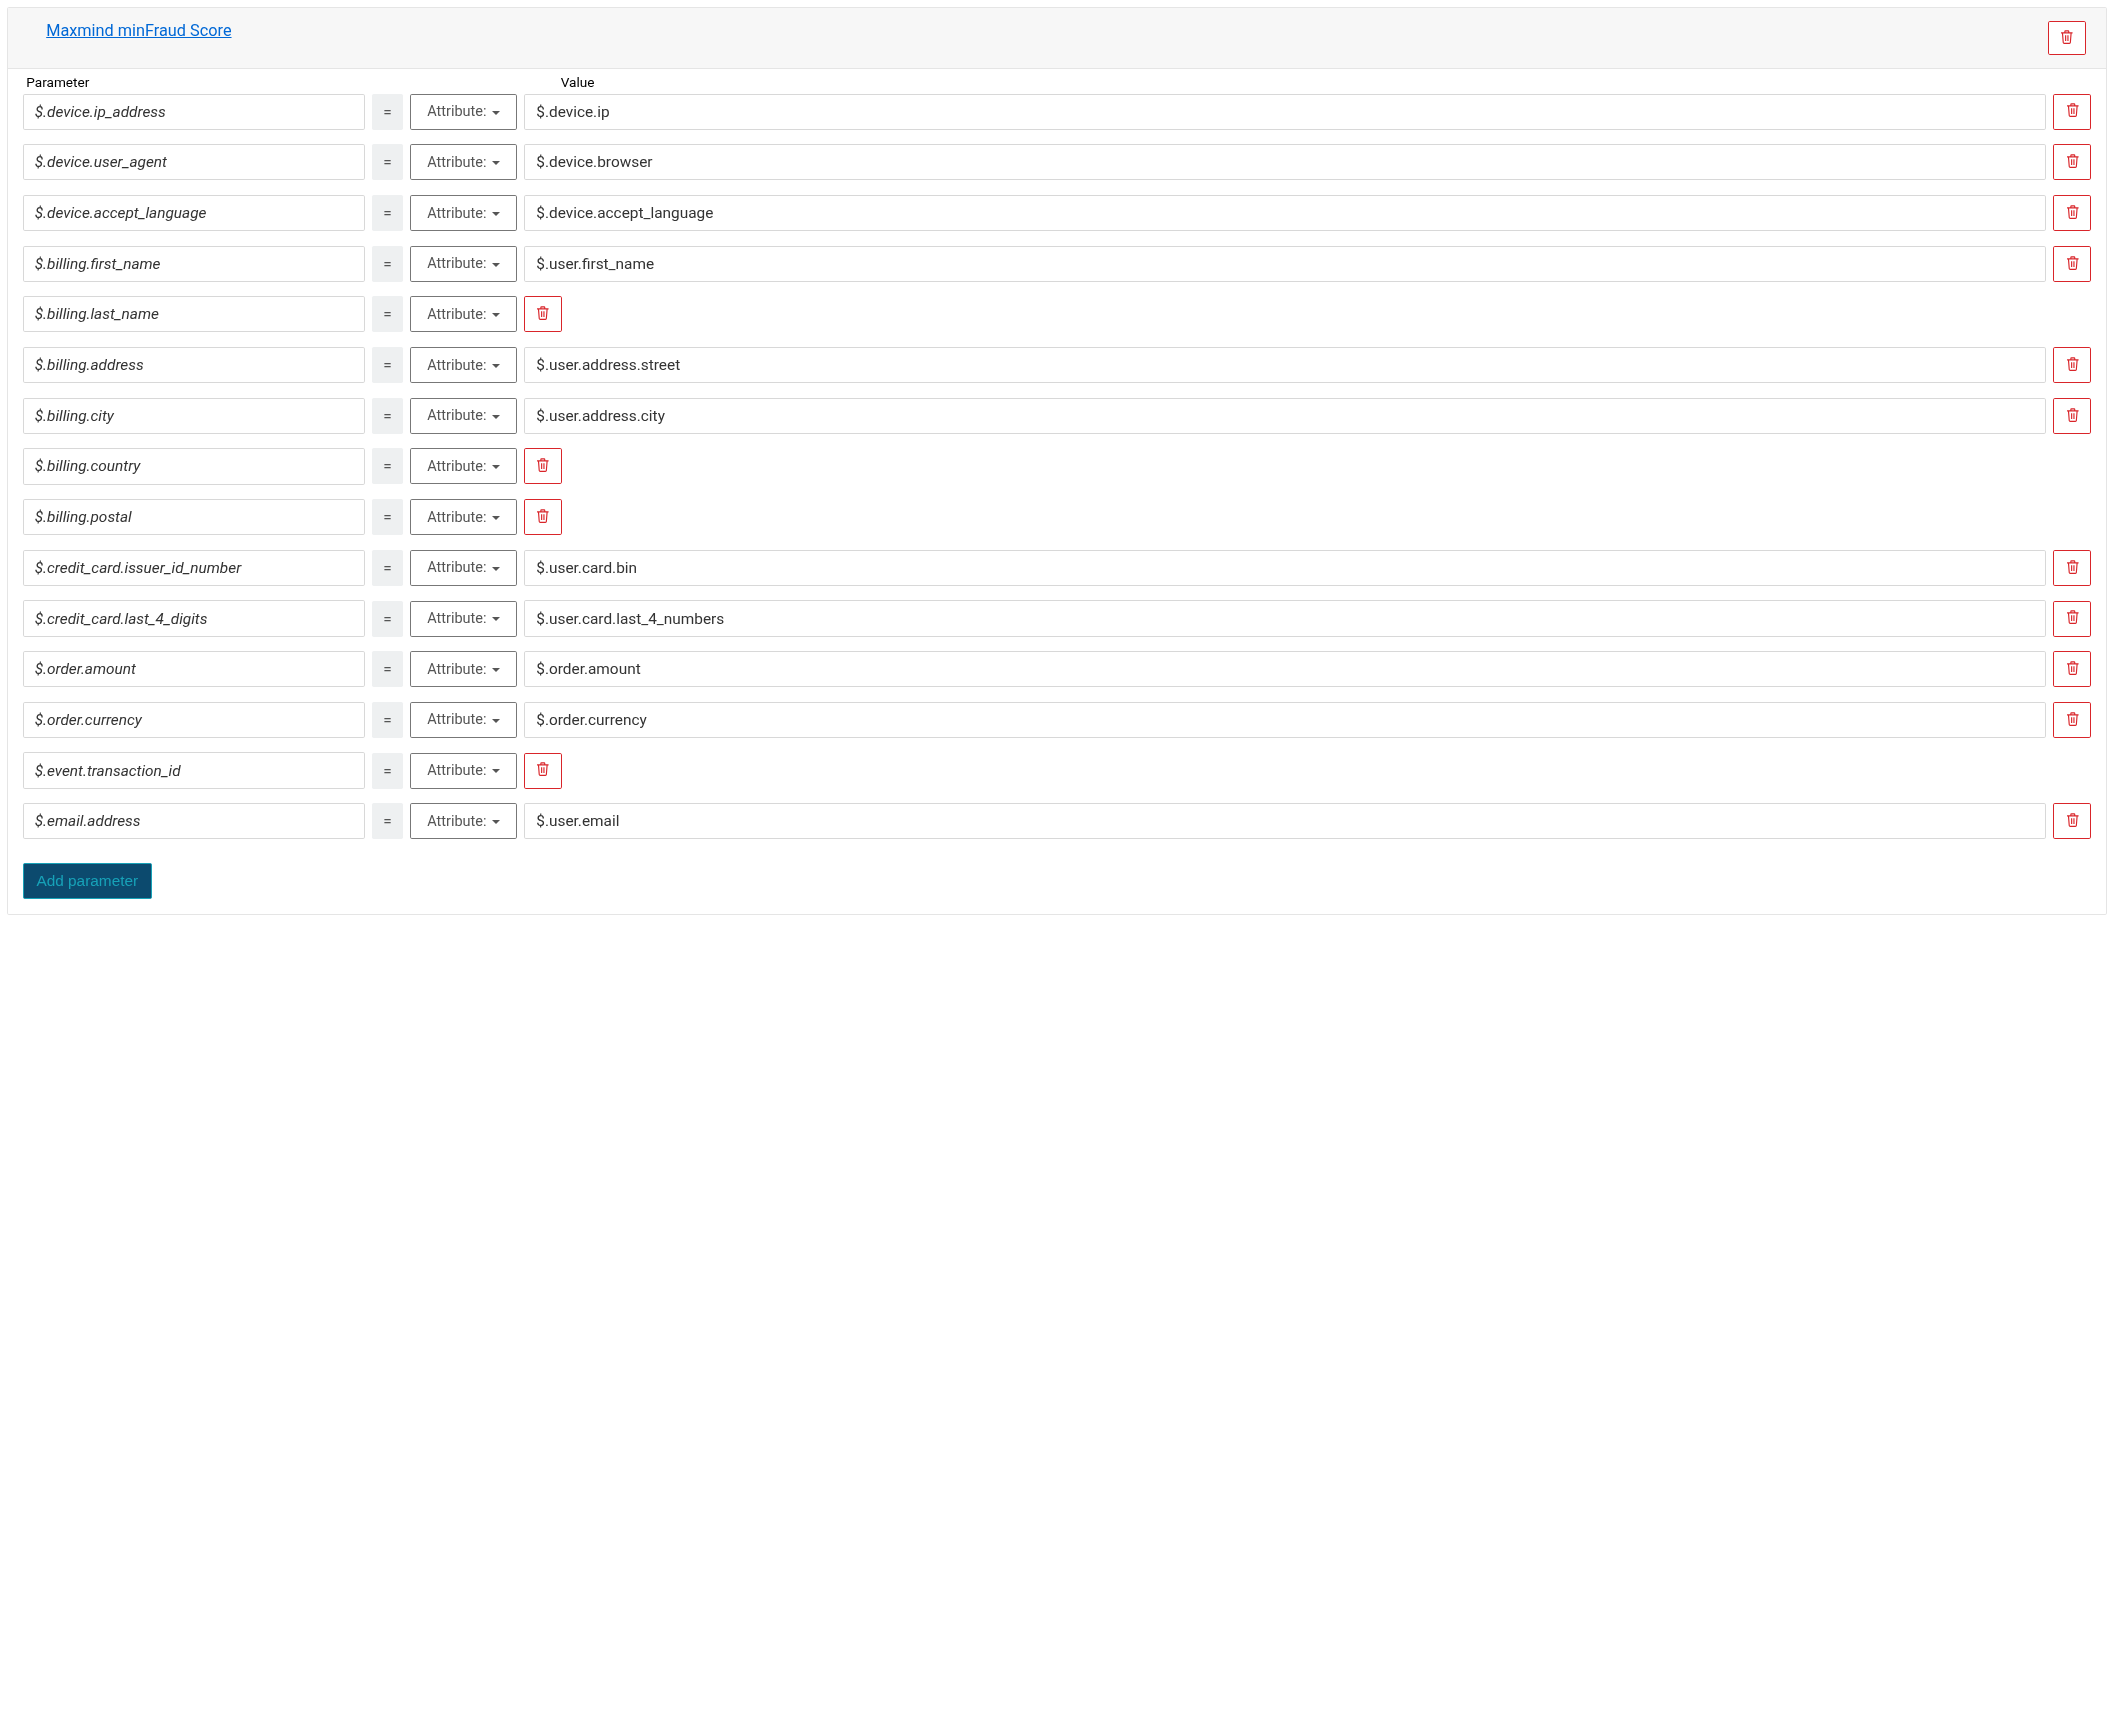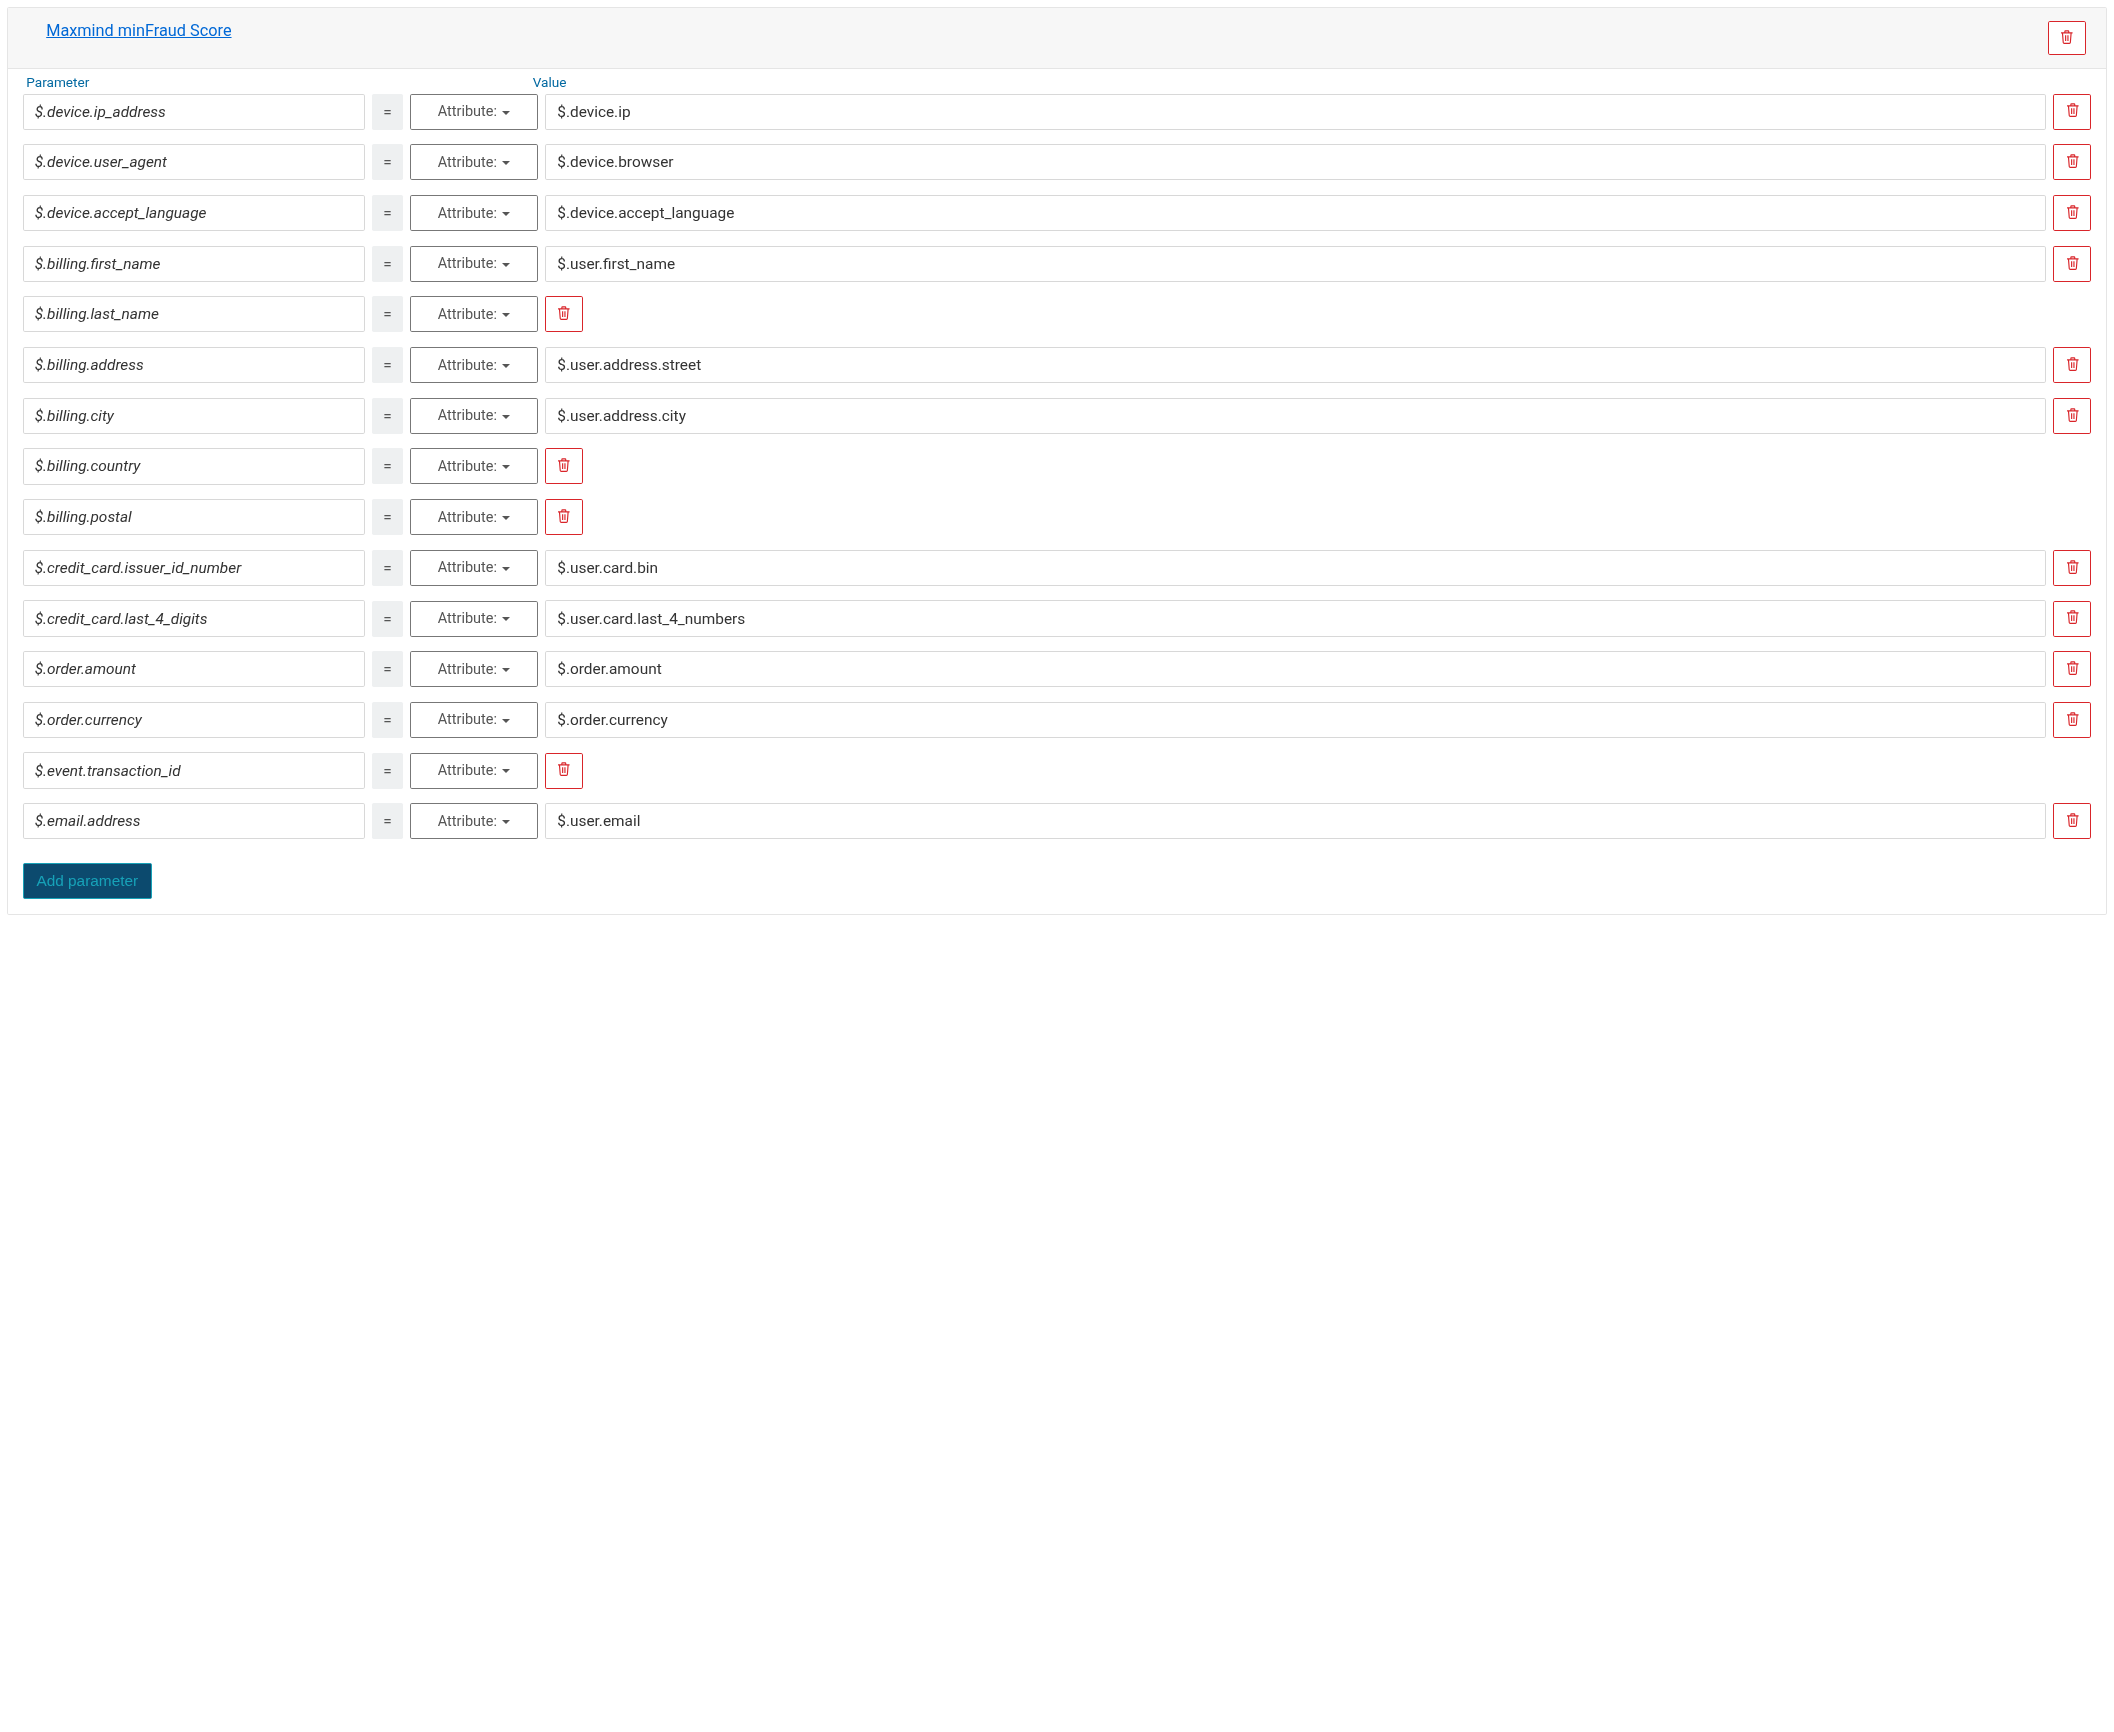--- a/index.html
+++ b/index.html
@@ -41,22 +41,23 @@
     justify-content: center;
     cursor: pointer;
     border-radius: 1.8px;
   }
   .panel-body {
     padding: 0;
   }
   .table-header {
     display: flex;
     padding: 5.4px 14.5px 3.6px 14.5px;
-    color: #0369a1;
+    color: #000000;
     font-size: 13.6px;
+    gap: 28px;
   }
   .th-param { width: 356px; padding-left: 3.6px; }
   .th-value { padding-left: 154px; }
   .param-rows {
     padding: 0 14.5px 5.4px 14.5px;
   }
   .param-row {
     display: flex;
     align-items: center;
     gap: 7.2px;
@@ -77,21 +78,21 @@
     height: 36px;
     display: flex;
     align-items: center;
     justify-content: center;
     background: #eef0f1;
     border-radius: 1.8px;
     font-size: 15.4px;
     color: #555;
   }
   .attr-dropdown {
-    width: 128px;
+    width: 107px;
     height: 36px;
     border: 0.9px solid #777;
     border-radius: 1.8px;
     display: flex;
     align-items: center;
     justify-content: center;
     gap: 3.6px;
     font-size: 14.5px;
     color: #555;
     background: #fff;

